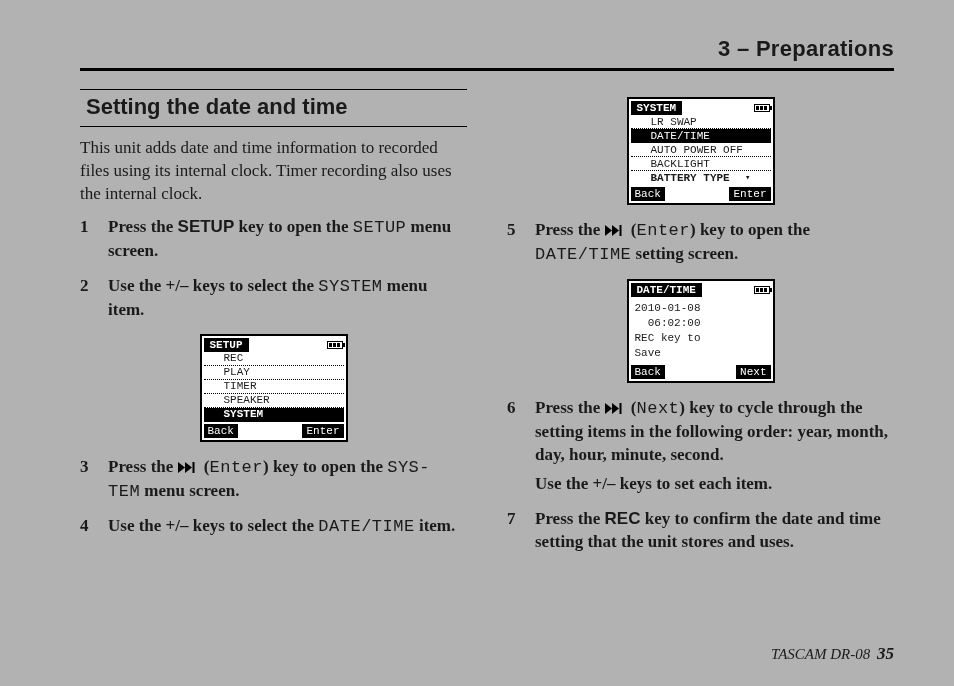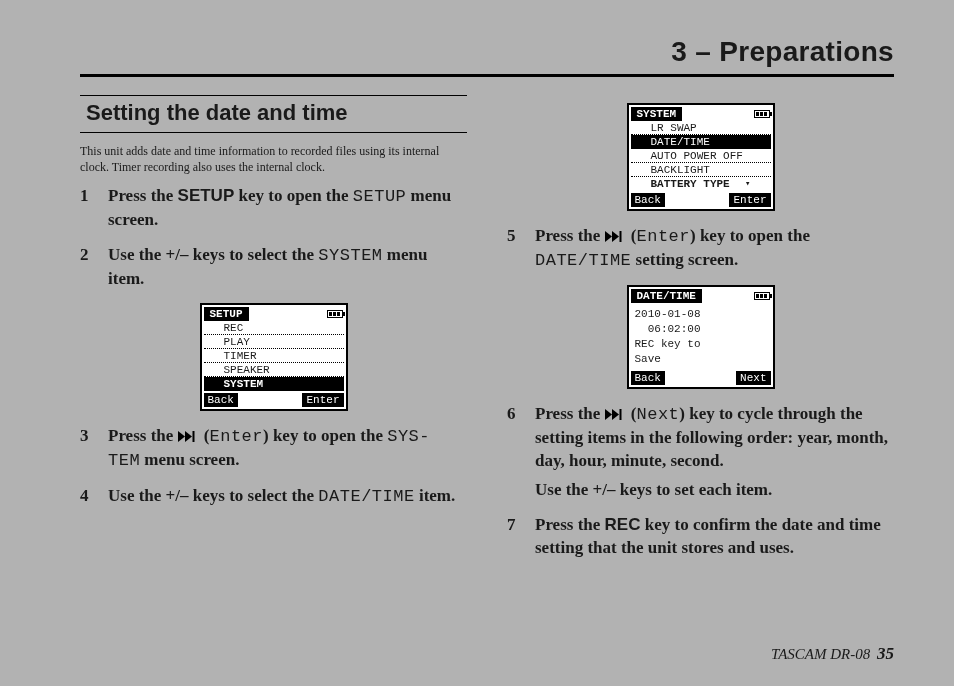--- a/index.html
+++ b/index.html
@@ -17,21 +17,21 @@
   }
   .chapter-bar {
     border-bottom: 3px solid #000;
     padding: 6px 0 6px 0;
     margin-bottom: 18px;
   }
   .chapter-title {
     text-align: right;
     font-family: "Helvetica Neue", Helvetica, Arial, sans-serif;
     font-weight: 800;
-    font-size: 28px;
+    font-size: 22px;
     letter-spacing: 0.3px;
   }
   .columns {
     display: flex;
     gap: 40px;
   }
   .col {
     flex: 1 1 0;
     min-width: 0;
   }
@@ -40,21 +40,21 @@
     border-bottom: 1px solid #000;
     padding: 4px 2px 6px 6px;
     margin-bottom: 10px;
   }
   .section-title {
     font-family: "Helvetica Neue", Helvetica, Arial, sans-serif;
     font-weight: 700;
     font-size: 22px;
   }
   .intro {
-    font-size: 12px;
+    font-size: 17px;
     line-height: 1.35;
     margin-bottom: 10px;
   }
   ol.steps {
     list-style: none;
     counter-reset: step;
     padding-left: 0;
   }
   ol.steps > li {
     position: relative;

